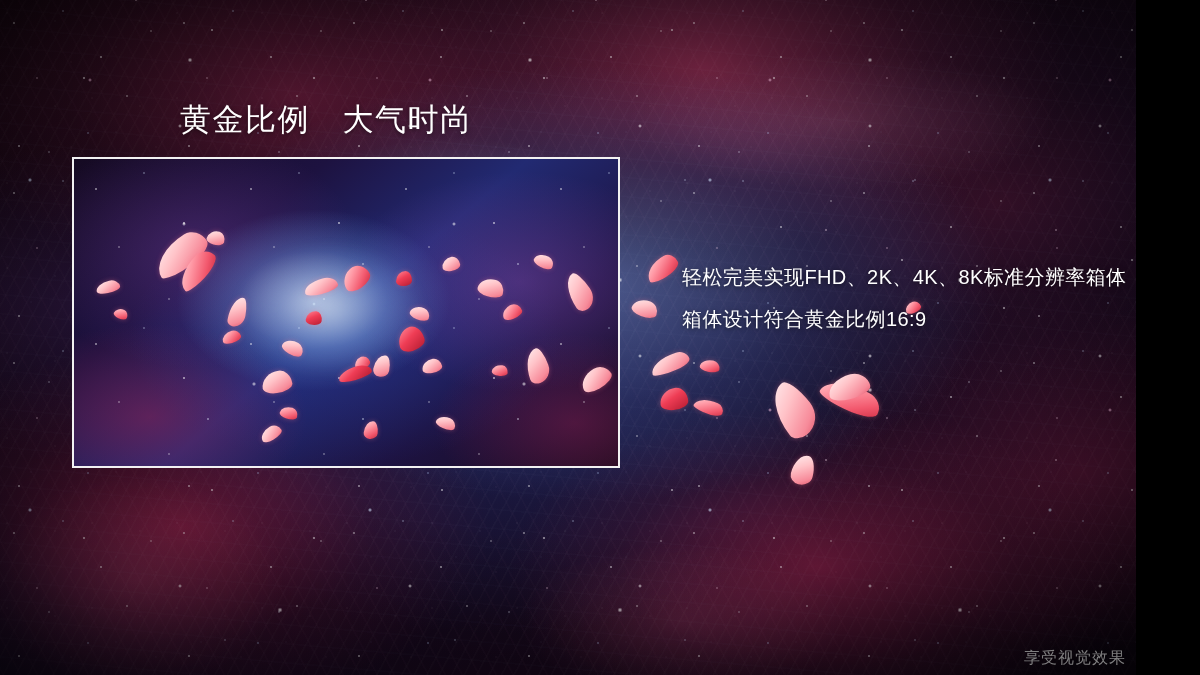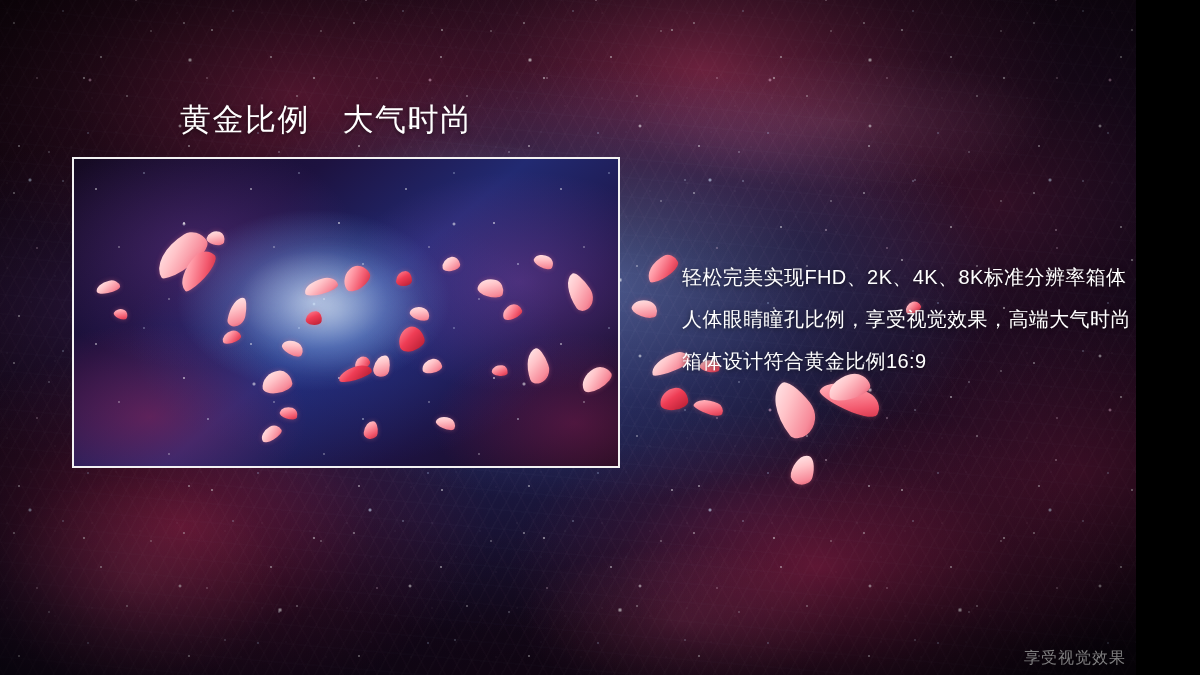--- a/index.html
+++ b/index.html
@@ -284,19 +284,18 @@
     <div class="petal pale long" style="left:452px; top:190px; width:22px; height:34px; transform:rotate(-20deg);"></div>
     <div class="petal" style="left:418px; top:206px; width:16px; height:11px; transform:rotate(8deg);"></div>
     <div class="petal pale long" style="left:494px; top:114px; width:22px; height:38px; transform:rotate(-34deg);"></div>
     <div class="petal pale" style="left:506px; top:210px; width:32px; height:20px; transform:rotate(-30deg);"></div>
   </div>
 
   <div id="title">黄金比例　大气时尚</div>
 
   <div id="body-text">
     <div class="line">轻松完美实现FHD、2K、4K、8K标准分辨率箱体</div>
-    <div class="line">人体眼睛瞳孔比例，享受视觉效果，高端大气时尚</div>
     <div class="line">箱体设计符合黄金比例16:9</div>
   </div>
 
   <div id="watermark">享受视觉效果</div>
 
 </div>
 
 </body></html>

